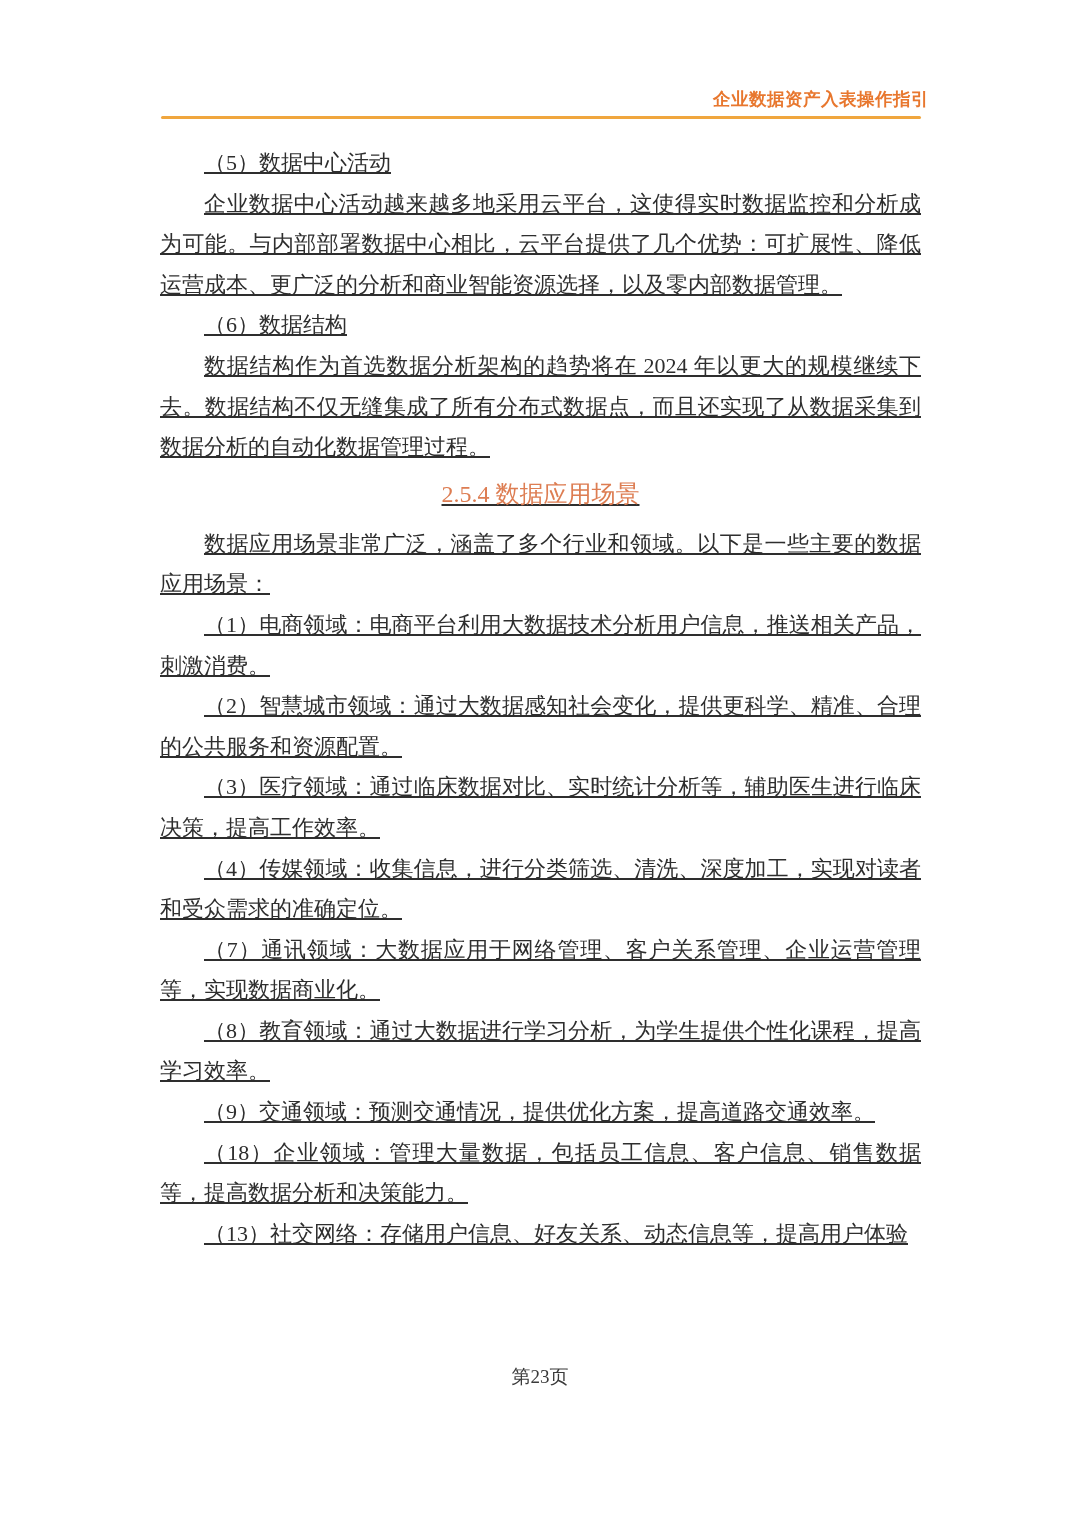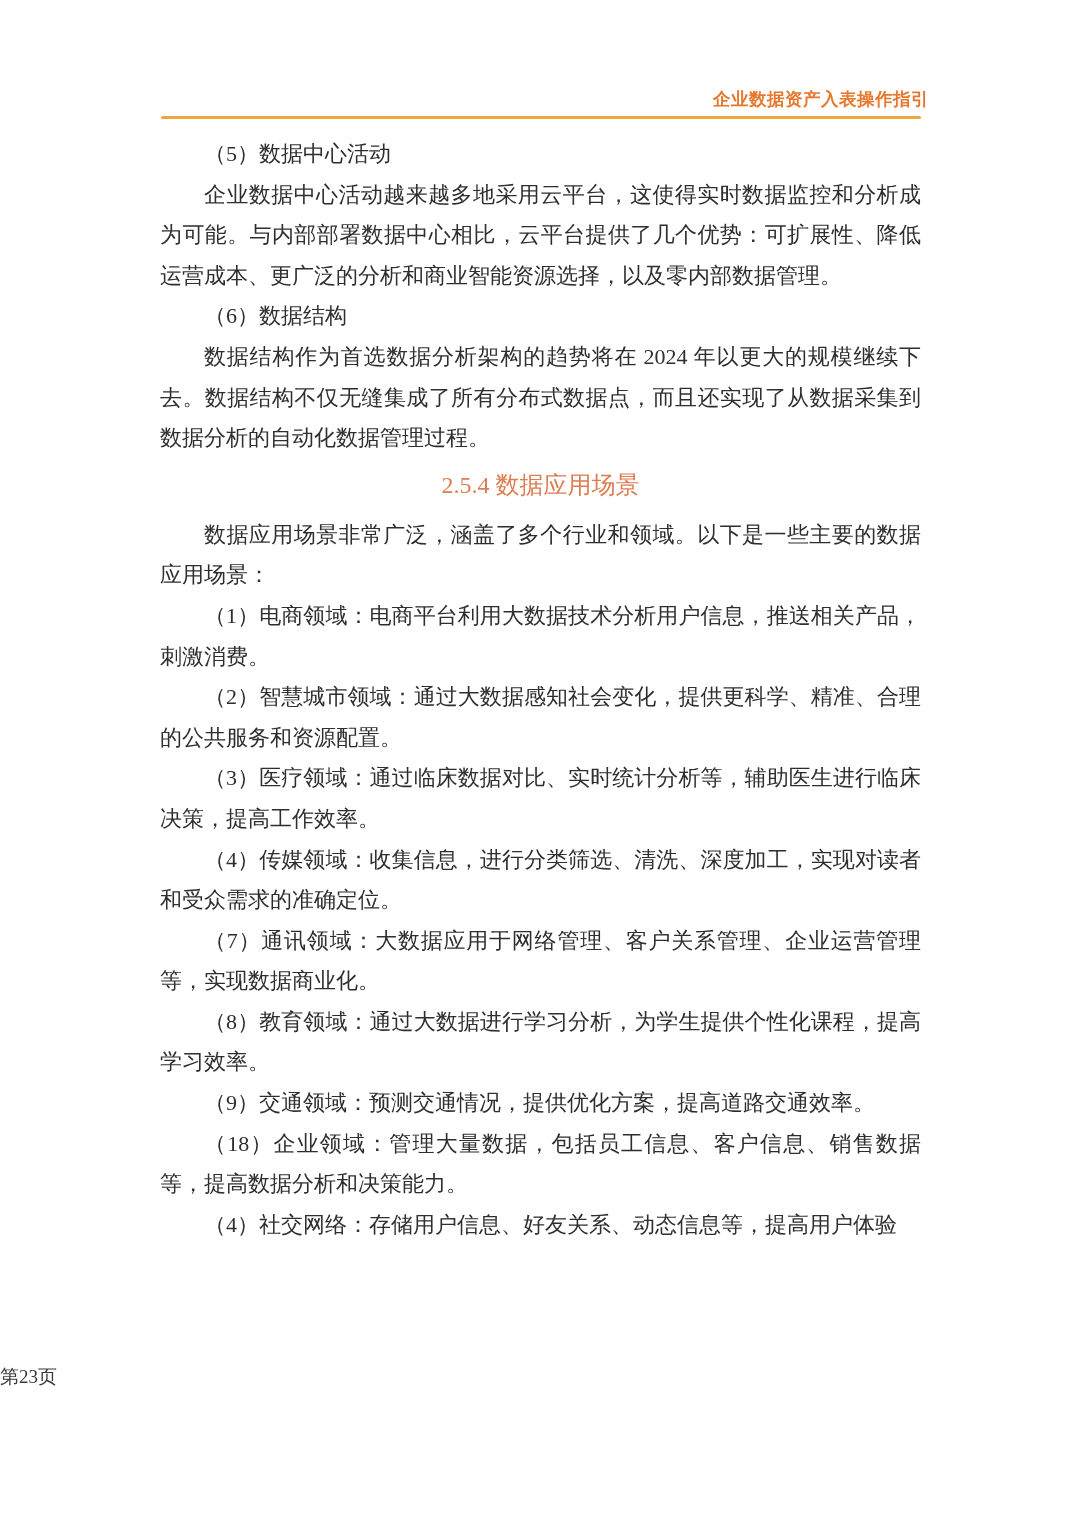--- a/index.html
+++ b/index.html
@@ -18,32 +18,32 @@
   .page-header{
     position:absolute;top:87px;left:168px;width:761px;
     text-align:right;font-size:17.5px;font-weight:bold;
     color:var(--header-orange);letter-spacing:.5px;white-space:nowrap;
   }
   .header-rule{
     position:absolute;top:116px;left:161px;width:760px;height:3px;
     background:var(--rule-amber);border-radius:2px;
   }
   .content{
-    position:absolute;top:134px;left:160px;width:761px;
+    position:absolute;top:143px;left:160px;width:761px;
     font-size:22px;line-height:40.6px;color:var(--body-text);
-    text-align:justify;text-justify:inter-ideograph;
+    text-align:justify;text-justify:inter-ideograph;text-decoration:underline;
   }
   .content p{margin:0;text-indent:2em;}
   .content p.heading{
     text-indent:0;font-size:24px;line-height:44px;
     color:var(--heading-salmon);margin:4px 0 8px 0;text-align:center;
   }
   .page-footer{
     position:absolute;top:1364px;left:0;width:1080px;
-    text-align:left;font-size:19px;color:var(--footer-text);
+    text-align:center;font-size:19px;color:var(--footer-text);
   }
 </style>
 </head>
 <body>
 
 <div class="page">
   <div class="page-header">
     <span>企业数据资产入表操作指引</span>
   </div>
   <div class="header-rule"></div>
@@ -55,18 +55,18 @@
       <p class="heading">2.5.4 数据应用场景</p>
       <p class="para">数据应用场景非常广泛，涵盖了多个行业和领域。以下是一些主要的数据应用场景：</p>
       <p class="para">（1）电商领域：电商平台利用大数据技术分析用户信息，推送相关产品，刺激消费。</p>
       <p class="para">（2）智慧城市领域：通过大数据感知社会变化，提供更科学、精准、合理的公共服务和资源配置。</p>
       <p class="para">（3）医疗领域：通过临床数据对比、实时统计分析等，辅助医生进行临床决策，提高工作效率。</p>
       <p class="para">（4）传媒领域：收集信息，进行分类筛选、清洗、深度加工，实现对读者和受众需求的准确定位。</p>
       <p class="para">（7）通讯领域：大数据应用于网络管理、客户关系管理、企业运营管理等，实现数据商业化。</p>
       <p class="para">（8）教育领域：通过大数据进行学习分析，为学生提供个性化课程，提高学习效率。</p>
       <p class="para">（9）交通领域：预测交通情况，提供优化方案，提高道路交通效率。</p>
       <p class="para">（18）企业领域：管理大量数据，包括员工信息、客户信息、销售数据等，提高数据分析和决策能力。</p>
-      <p class="para">（4）社交网络：存储用户信息、好友关系、动态信息等，提高用户体验</p>
+      <p class="para">（13）社交网络：存储用户信息、好友关系、动态信息等，提高用户体验</p>
     </div>
   <div class="page-footer">
     <span>第23页</span>
   </div>
 </div>
 
 </body></html>

